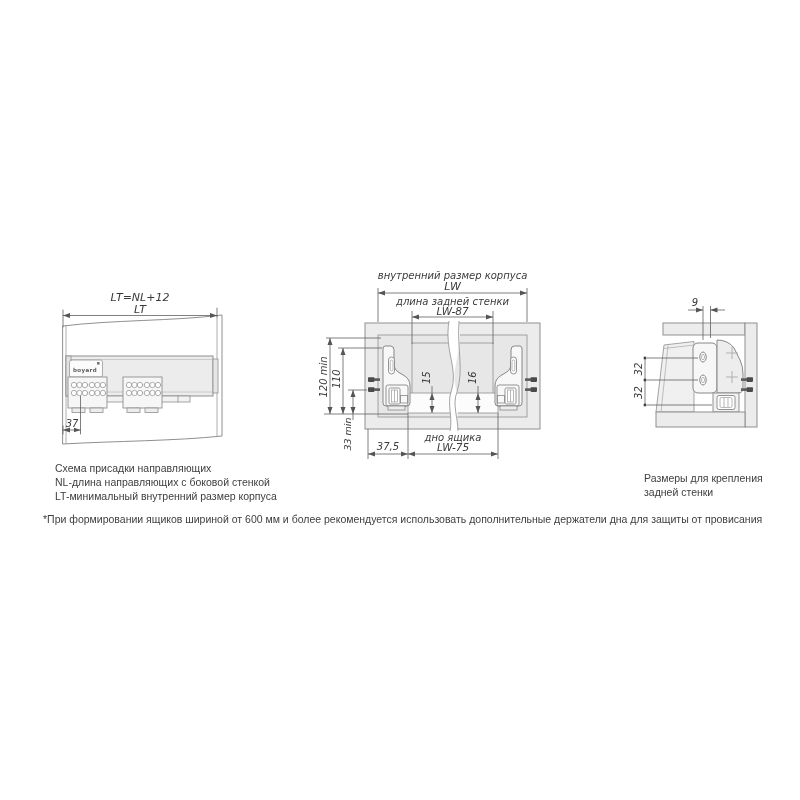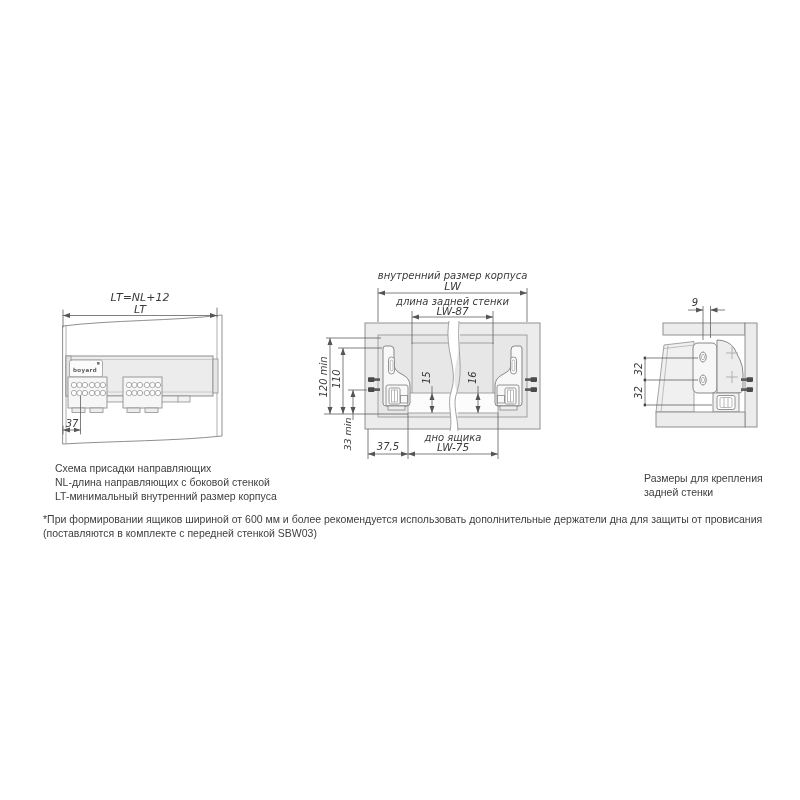--- a/index.html
+++ b/index.html
@@ -252,16 +252,15 @@
   <div>LT-минимальный внутренний размер корпуса</div>
 </div>
 
 <div class="cap" style="left:644px;top:471px;">
   <div>Размеры для крепления</div>
   <div>задней стенки</div>
 </div>
 
 <div class="cap" style="left:43px;top:512px;">
   <div>*При формировании ящиков шириной от 600 мм и более рекомендуется использовать дополнительные держатели дна для защиты от провисания</div>
-  <div>(поставляются в комплекте с передней стенкой SBW03)</div>
 </div>
 
 </div>
 
 </body></html>

